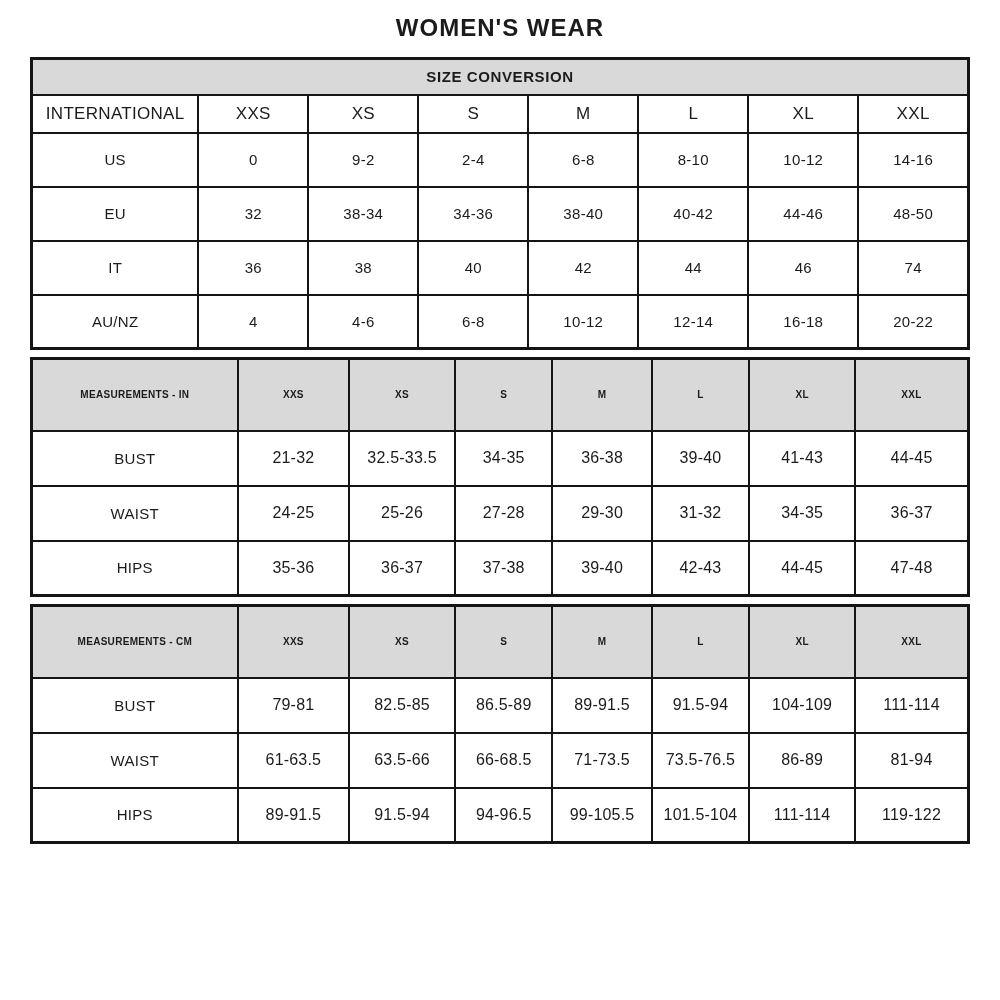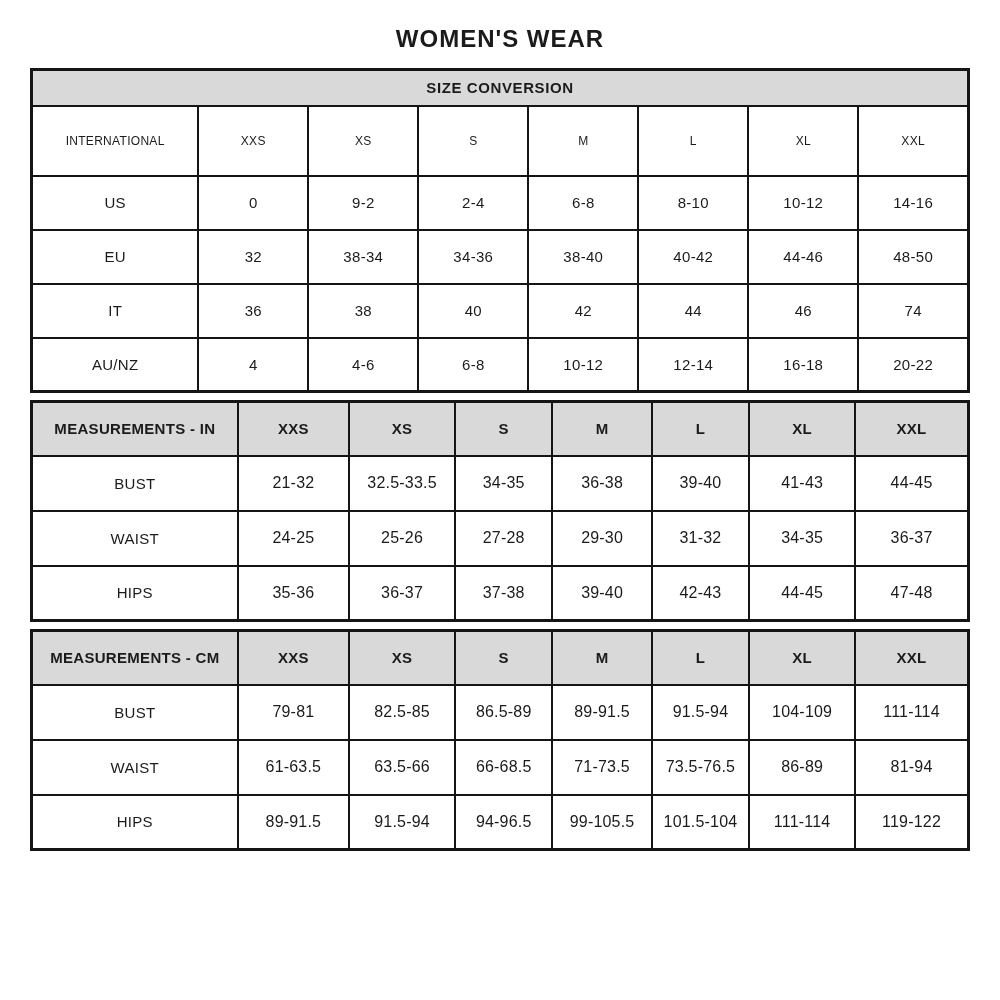--- a/index.html
+++ b/index.html
@@ -9,21 +9,21 @@
     overflow: hidden;
     font-family: "Liberation Sans", sans-serif;
     color: var(--text, #1b1b1b);
   }
   .page { padding: 14px 30px 0 30px; }
   .title {
     text-align: center;
     font-size: 24px;
     font-weight: bold;
     letter-spacing: 1px;
-    margin: 11px 0 15px 0;
+    margin: 0 0 15px 0;
   }
   table {
     width: 100%;
     border-collapse: collapse;
     table-layout: fixed;
     margin-bottom: 7px;
     border: 3px solid var(--border, #151515);
   }
   th, td {
     border: 2px solid var(--border, #151515);
@@ -35,29 +35,29 @@
   }
   
   .banner-cell {
     background: var(--header-bg, #d9d9d9);
     height: 36px;
     font-weight: bold;
     font-size: 15px;
     letter-spacing: 0.6px;
   }
   
-  .tbl-conv .header-row th { height: 70px; font-size: 12px; }
+  .tbl-conv .header-row th { height: 38px; font-size: 17px; }
   .tbl-conv .row-label     { height: 54px; font-size: 15px; }
   .tbl-conv .value-cell    { height: 54px; font-size: 15px; }
   
   .gray-header th {
     background: var(--header-bg, #d9d9d9);
     font-weight: bold;
-    height: 54px;
-    font-size: 15px;
+    height: 72px;
+    font-size: 10px;
   }
   .tbl-meas .row-label  { height: 55px; font-size: 15px; }
   .tbl-meas .value-cell { height: 55px; font-size: 16px; letter-spacing: 0.2px; }
 </style>
 </head>
 <body>
 
 <div class="page">
 
   <h1 class="title">WOMEN'S WEAR</h1>

